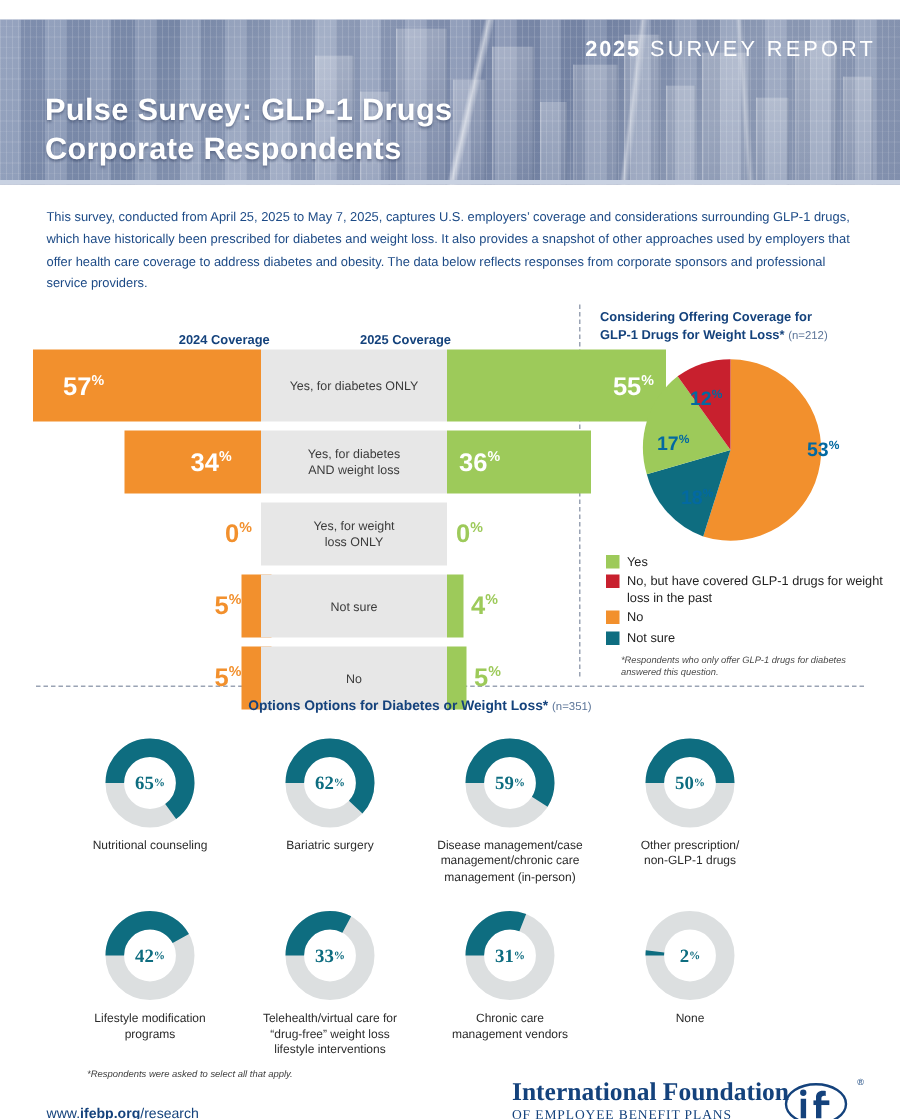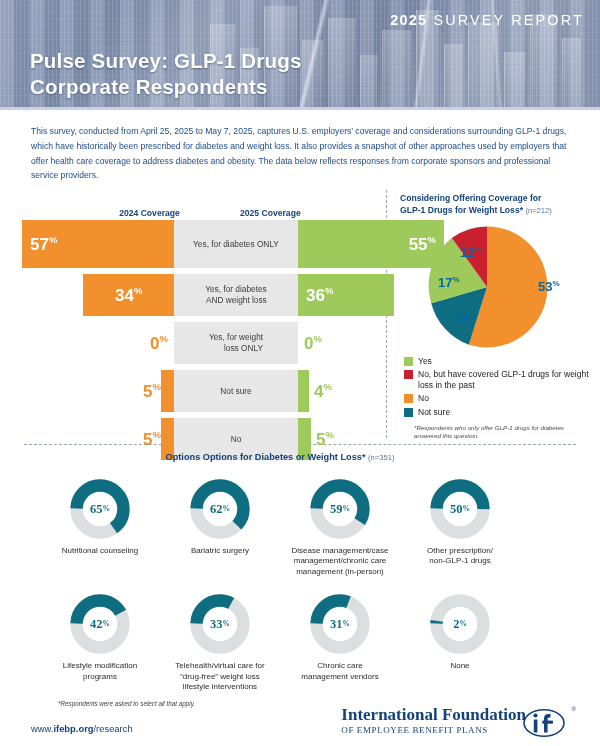--- a/index.html
+++ b/index.html
@@ -10,20 +10,21 @@
     overflow: hidden;
   }
   .page { position: relative; width: 600px; height: 746px; background:#fff; }
 
   
   .header {
     position: relative;
     width: 600px; height: 110px;
     overflow: hidden;
     background: linear-gradient(115deg,#8a99b8 0%, #7f8fae 18%, #9aa7c1 34%, #8593b2 48%, #7b8aaa 62%, #96a3bd 78%, #8b99b6 100%);
+    margin-top: 13px;
   }
   .header::before{
     content:"";
     position:absolute; inset:0;
     background:
       repeating-linear-gradient(90deg, rgba(255,255,255,.14) 0 1px, rgba(255,255,255,0) 1px 4px),
       repeating-linear-gradient(90deg, rgba(255,255,255,.10) 0 14px, rgba(40,55,90,.10) 14px 30px),
       repeating-linear-gradient(0deg, rgba(255,255,255,.07) 0 1px, rgba(0,0,0,0) 1px 7px);
   }
   .header::after{
@@ -69,31 +70,31 @@
     color: #14427c; line-height: 1.35; text-align: left;
   }
   .bars-head .n { font-weight: 400; font-size: 7.6px; color:#5b7498;}
   .bh-2024 { left: 60px; width: 135px; text-align: center; }
   .bh-2025 { left: 218px; width: 140px; }
 
   .brow { position: relative; height: 46px; margin-bottom: 6px; }
   .bar-left {
     position: absolute; right: 180px; top: 0; height: 100%;
     background: #f2902d; display: flex; align-items: center;
-    padding-left: 8px;
+    padding-left: 20px;
   }
   .bar-right {
     position: absolute; left: 190px; top: 0; height: 100%;
     background: #9dca5a; display: flex; align-items: center; justify-content: flex-end;
     padding-right: 8px;
   }
   .bar-mid {
     position: absolute; left: 152px; width: 124px; top: 0; height: 100%;
     background: #e7e7e7; display: flex; align-items: center; justify-content: center;
-    text-align: right; color: #3b3b3b; font-size: 8.3px; line-height: 1.3;
+    text-align: center; color: #3b3b3b; font-size: 8.3px; line-height: 1.3;
   }
   .bval { font-size: 17px; font-weight: 700; color: #fff; line-height: 1; white-space:nowrap;}
   .bval sup { font-size: 9.5px; font-weight:700; vertical-align: super; }
   .bval.out-l { color: #f2902d; position:absolute; top:50%; transform:translateY(-50%); }
   .bval.out-r { color: #9dca5a; position:absolute; top:50%; transform:translateY(-50%); }
 
   
   .vdivider {
     position: absolute; left: 386px; top: 190px; width: 0; height: 248px;
     border-left: 1px dashed #9aa3b4;

